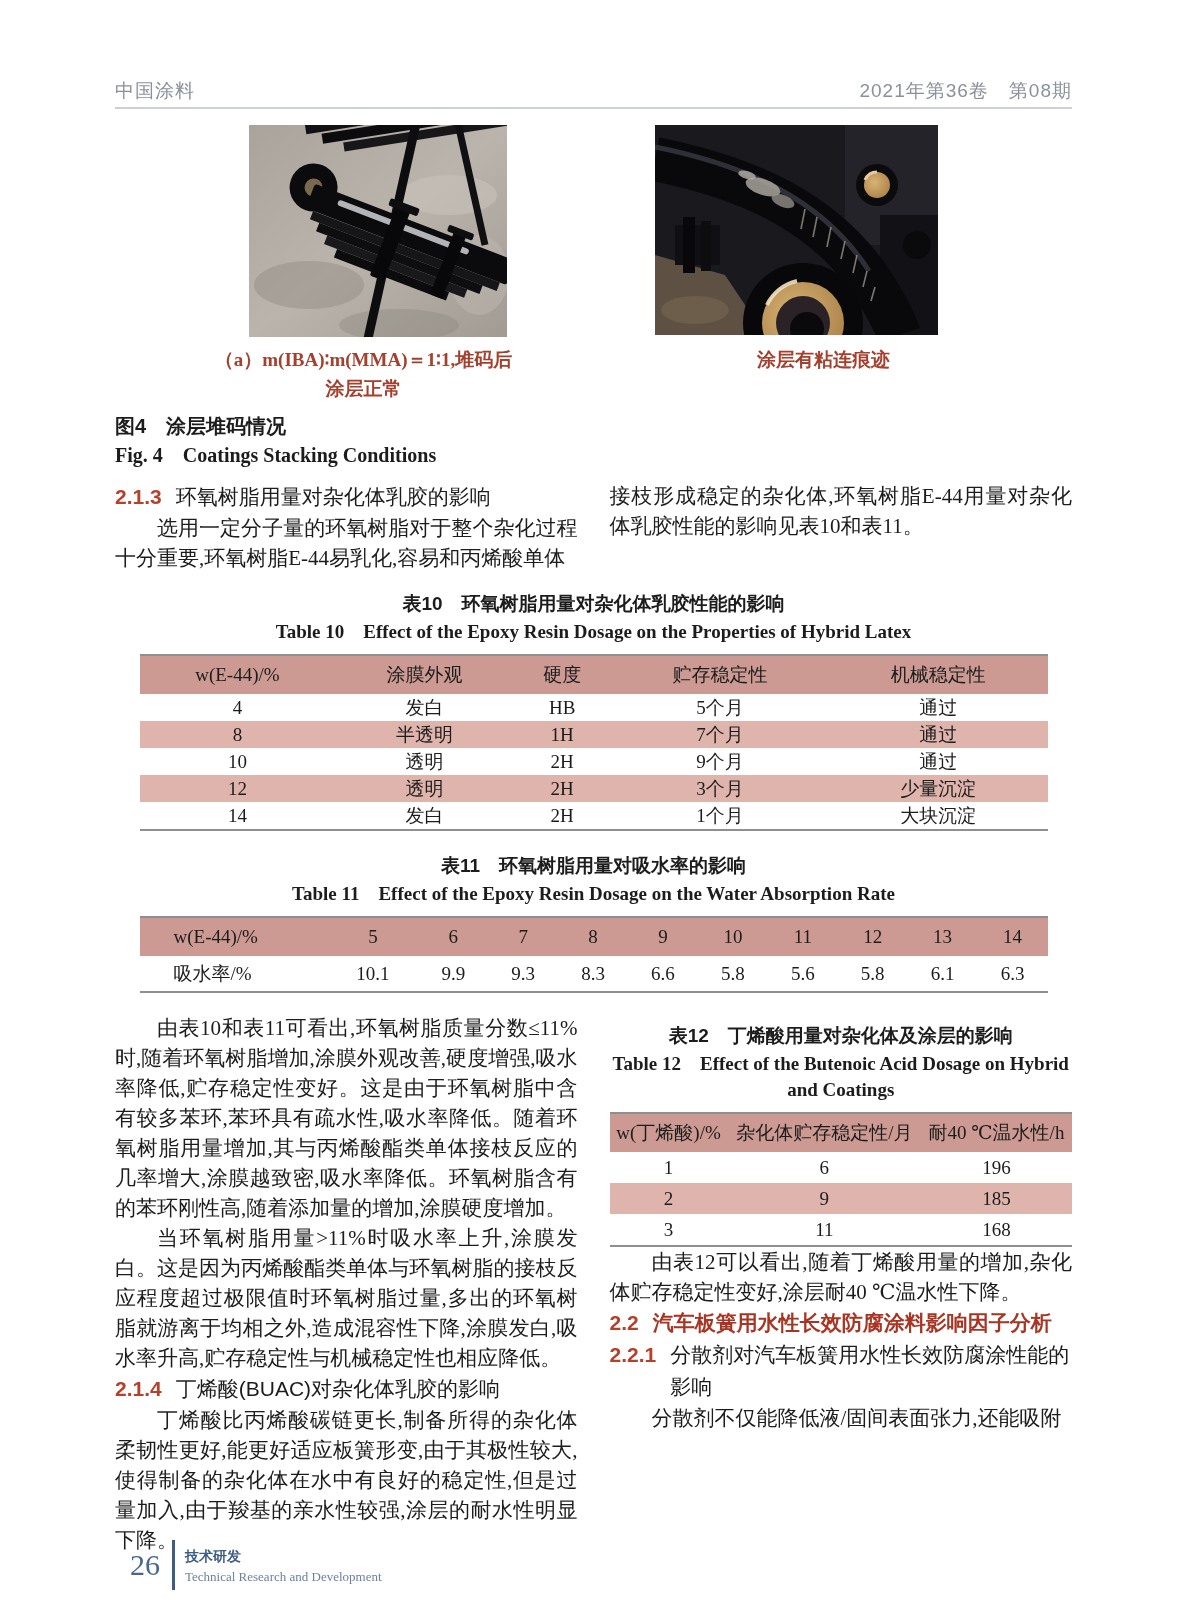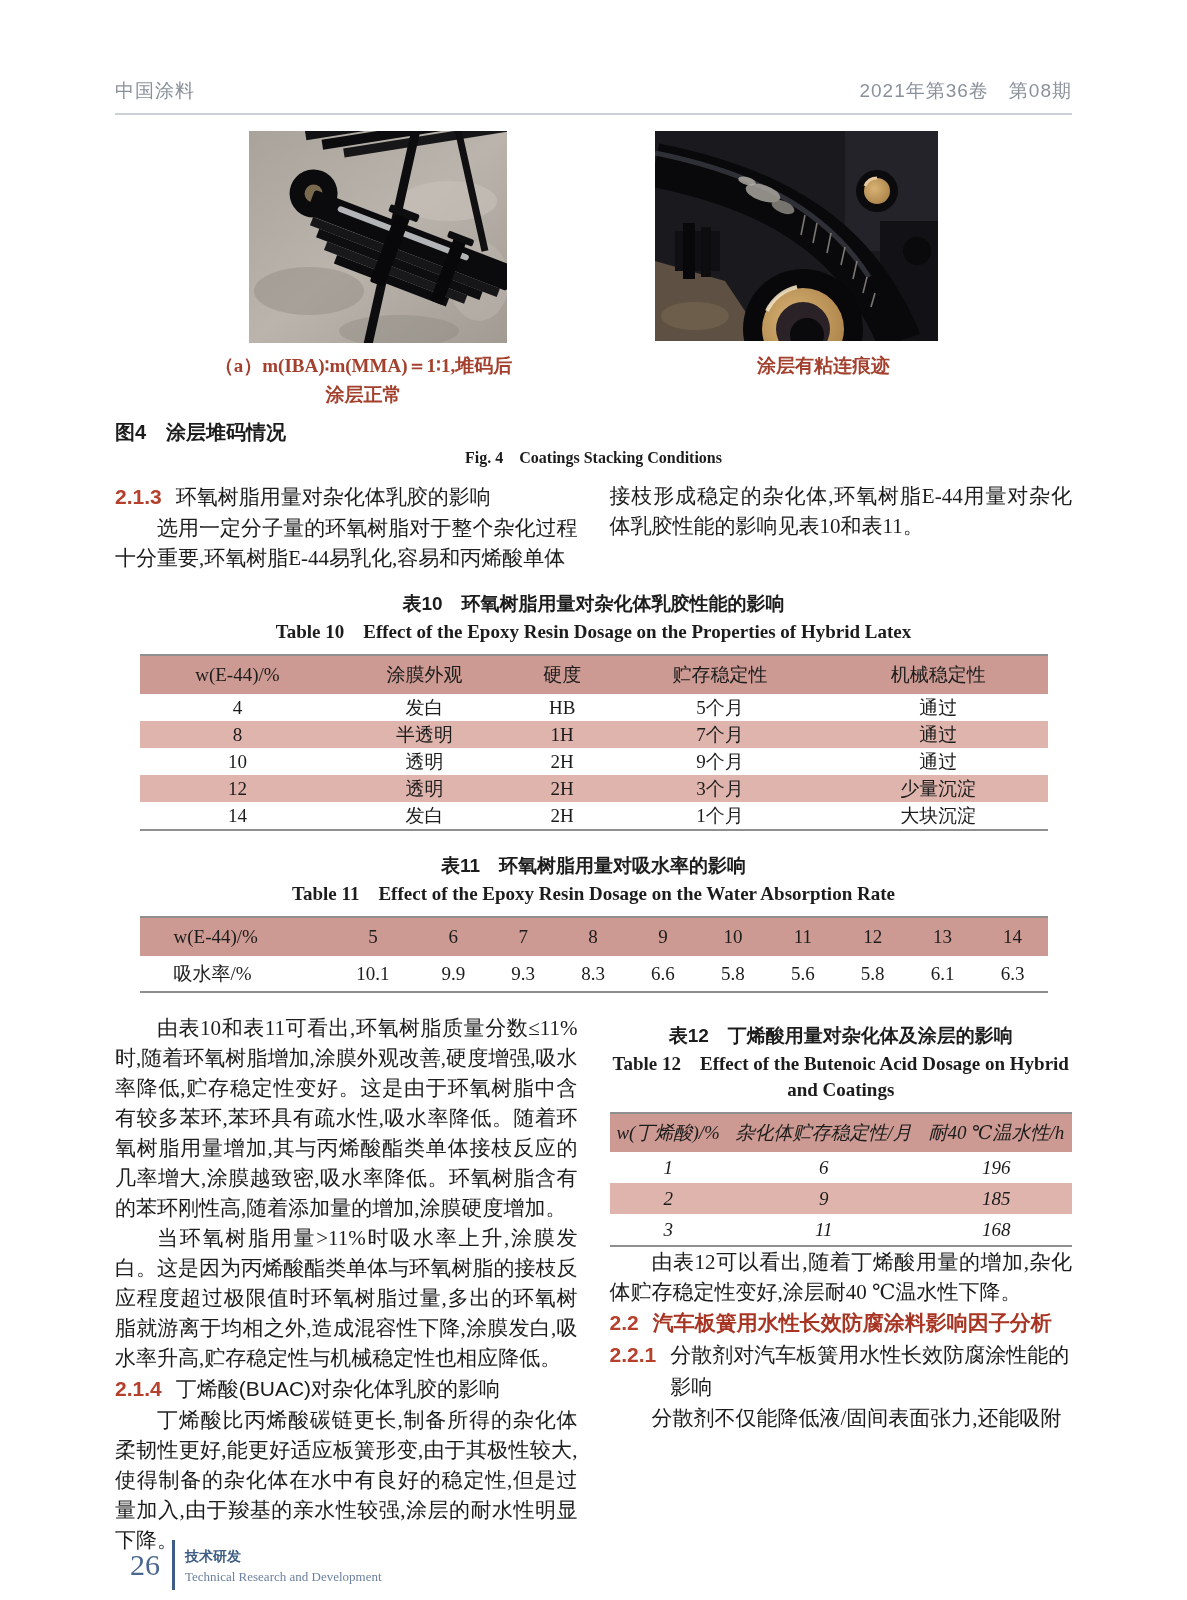--- a/index.html
+++ b/index.html
@@ -8,29 +8,29 @@
     margin:0 auto;overflow:hidden;
     font-family:"Liberation Serif","DejaVu Serif",serif;
     color:#1c1c1c;
   }
   .content{margin:0 115px;}
   
   .running-head{
     padding-top:78px;display:flex;justify-content:space-between;align-items:flex-end;
     font-family:"Liberation Sans","DejaVu Sans",sans-serif;
     color:#8b919b;font-size:19px;letter-spacing:1px;
-    border-bottom:2px solid #cdd1d7;padding-bottom:9px;
+    border-bottom:2px solid #cdd1d7;padding-bottom:3px;
   }
   
   .figure-row{margin-top:16px;display:flex;justify-content:center;gap:148px;}
   .photo{display:block;}
   .caption-row{display:flex;justify-content:center;gap:40px;margin-top:8px;}
   .caption-cell{width:420px;text-align:center;color:#a3402e;font-size:19px;line-height:29px;font-weight:600;}
   .fig-title-zh{margin-top:10px;text-align:left;font-family:"Liberation Sans","DejaVu Sans",sans-serif;font-weight:bold;font-size:20px;}
-  .fig-title-en{margin-top:2px;text-align:center;font-weight:bold;font-size:16px;}
+  .fig-title-en{margin-top:2px;text-align:left;font-weight:bold;font-size:20px;}
   
   .twocol{display:flex;gap:32px;}
   .col{flex:1;min-width:0;}
   p.body{margin:0;font-size:21px;line-height:30px;text-align:justify;text-indent:2em;}
   .sec-head{font-family:"Liberation Sans","DejaVu Sans",sans-serif;font-size:21px;line-height:32px;display:flex;}
   .sec-num{color:#b5402c;font-weight:600;margin-right:14px;white-space:nowrap;}
   .sec-title{color:#1c1c1c;}
   .sec-head.red-all .sec-title{color:#a83523;font-weight:bold;}
   .sec-head.red-all .sec-num{font-weight:bold;}
   .s213{margin-top:12px;}
@@ -40,21 +40,21 @@
   .tbl-title-en{text-align:center;font-weight:bold;font-size:19px;line-height:26px;margin-top:2px;}
   table.data{border-collapse:collapse;margin:9px auto 0 auto;font-size:19px;
     border-top:2px solid #8f8f8f;border-bottom:2px solid #8f8f8f;}
   table.data th{background:#cc9a92;font-weight:normal;height:38px;text-align:center;padding:0 4px;}
   table.data td{height:27px;text-align:center;padding:0 4px;}
   table.data tr.alt td{background:#dfb4ac;}
   table.w10{width:908px;}
   table.w11{width:908px;}
   table.w11 td{height:35px;}
   table.w11 th:first-child, table.w11 td:first-child{text-align:left;padding-left:34px;width:150px;}
-  table.w12{width:100%;font-style:italic;}
+  table.w12{width:100%;}
   table.w12 td{height:31px;}
   .main-block{margin-top:20px;} .mt10{margin-top:10px;}
   
   .footer{position:absolute;left:130px;top:1540px;display:flex;align-items:center;}
   .footer-page{font-size:30px;color:#4a688f;margin-right:12px;font-family:"Liberation Serif",serif;}
   .footer-bar{width:3px;height:50px;background:#3f5d84;margin-right:10px;}
   .footer-zh{font-family:"Liberation Sans","DejaVu Sans",sans-serif;font-weight:bold;font-size:14px;color:#3f5d84;line-height:24px;}
   .footer-en{font-size:13px;color:#6c81a1;line-height:18px;}
 </style>
 </head>

